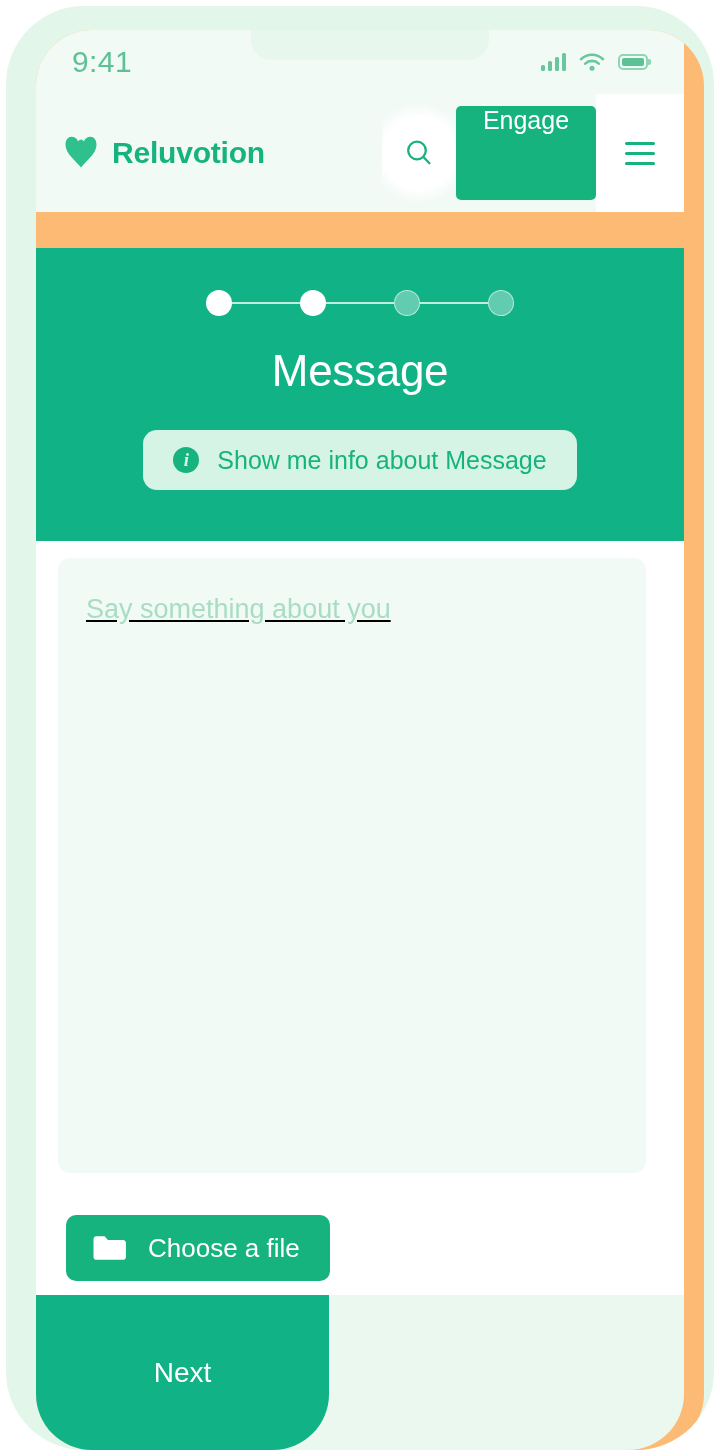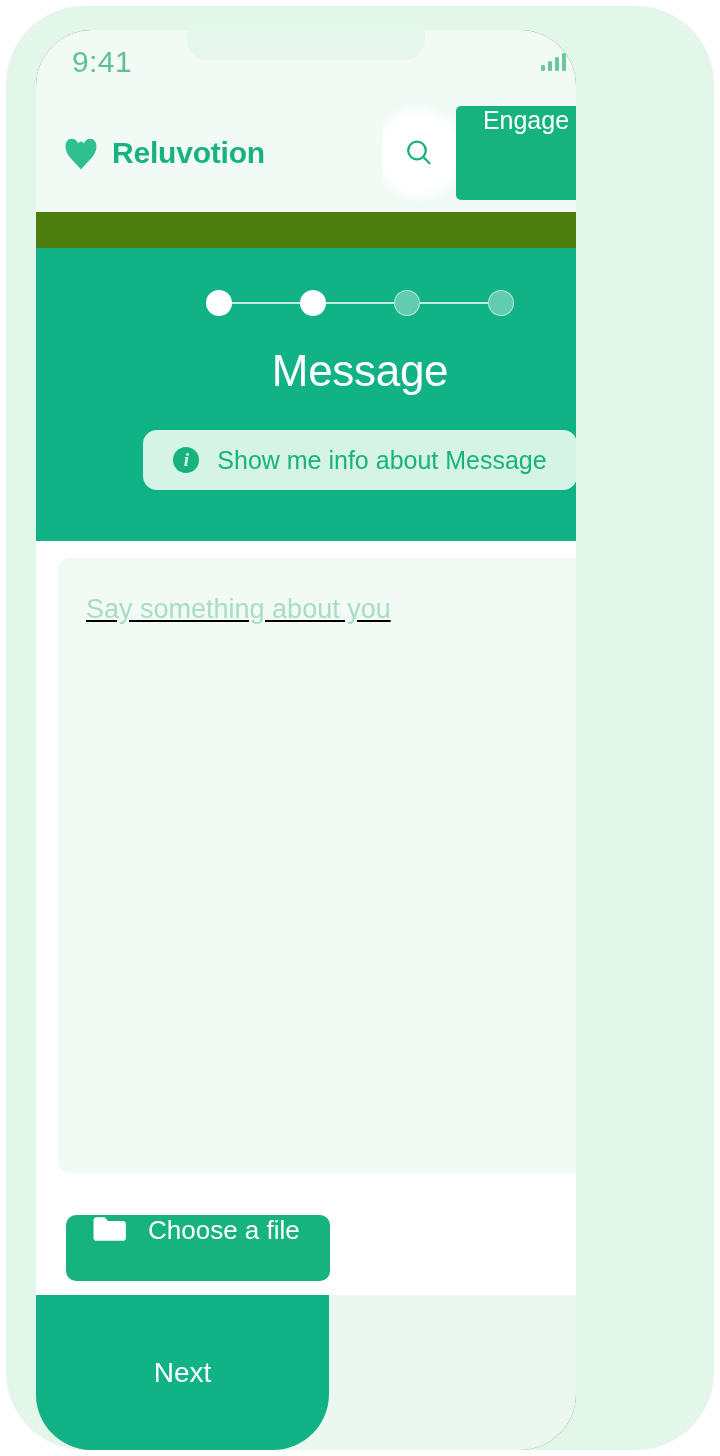--- a/index.html
+++ b/index.html
@@ -21,23 +21,23 @@
     height: 1444px;
     background: #e3f6ea;
     border-radius: 78px;
     overflow: hidden;
   }
 
   .phone-screen {
     position: absolute;
     left: 30px;
     top: 24px;
-    width: 540px;
+    width: 668px;
     height: 1420px;
-    background: #4d7c0f;
+    background: #fdba74;
     border-radius: 56px 56px 56px 56px;
     overflow: hidden;
   }
 
   
   .notch {
     position: absolute;
     left: 50%;
     top: 0;
     transform: translateX(-50%);
@@ -130,21 +130,21 @@
     width: 648px;
     height: 118px;
     background: #f2faf6;
     display: flex;
     align-items: center;
     z-index: 4;
   }
 
   .brand {
     display: flex;
-    align-items: flex-end;
+    align-items: flex-start;
     gap: 14px;
     margin-left: 28px;
   }
 
   .brand-name {
     font-size: 30px;
     font-weight: 700;
     color: #17b37f;
     letter-spacing: -0.2px;
   }
@@ -302,21 +302,21 @@
 
   .file-btn {
     position: absolute;
     left: 30px;
     top: 710px;
     height: 66px;
     padding: 0 30px 0 26px;
     background: #17b37f;
     border-radius: 10px;
     display: flex;
-    align-items: flex-start;
+    align-items: center;
     gap: 22px;
     cursor: pointer;
   }
   .file-btn .label {
     font-size: 26px;
     color: #ffffff;
   }
 
   
   .footer {

